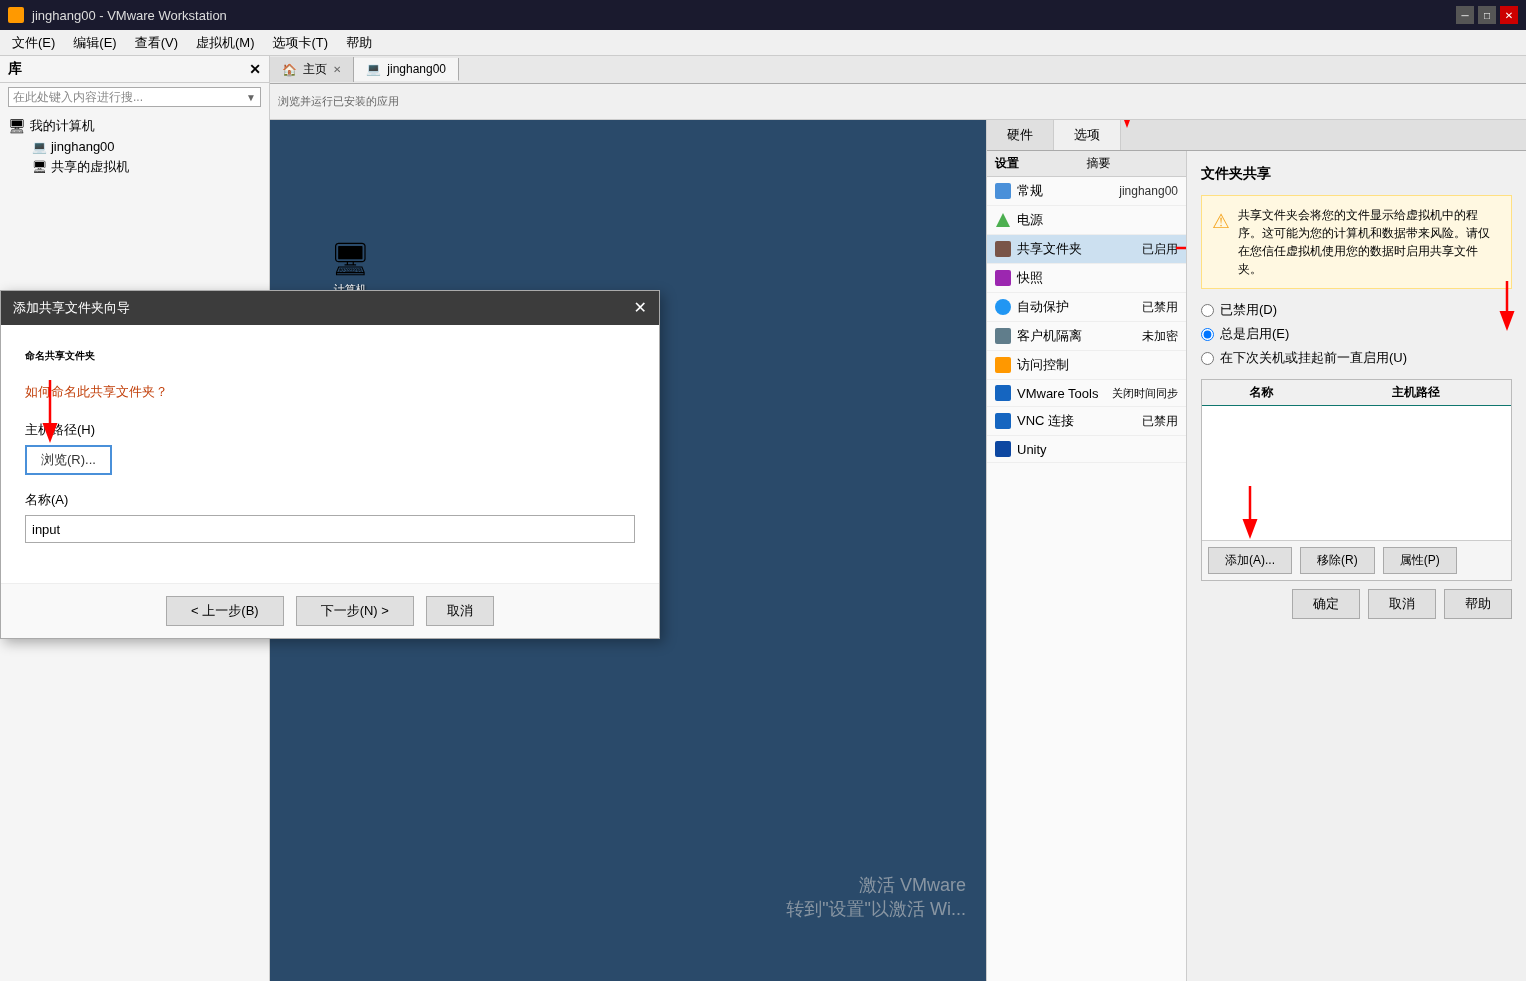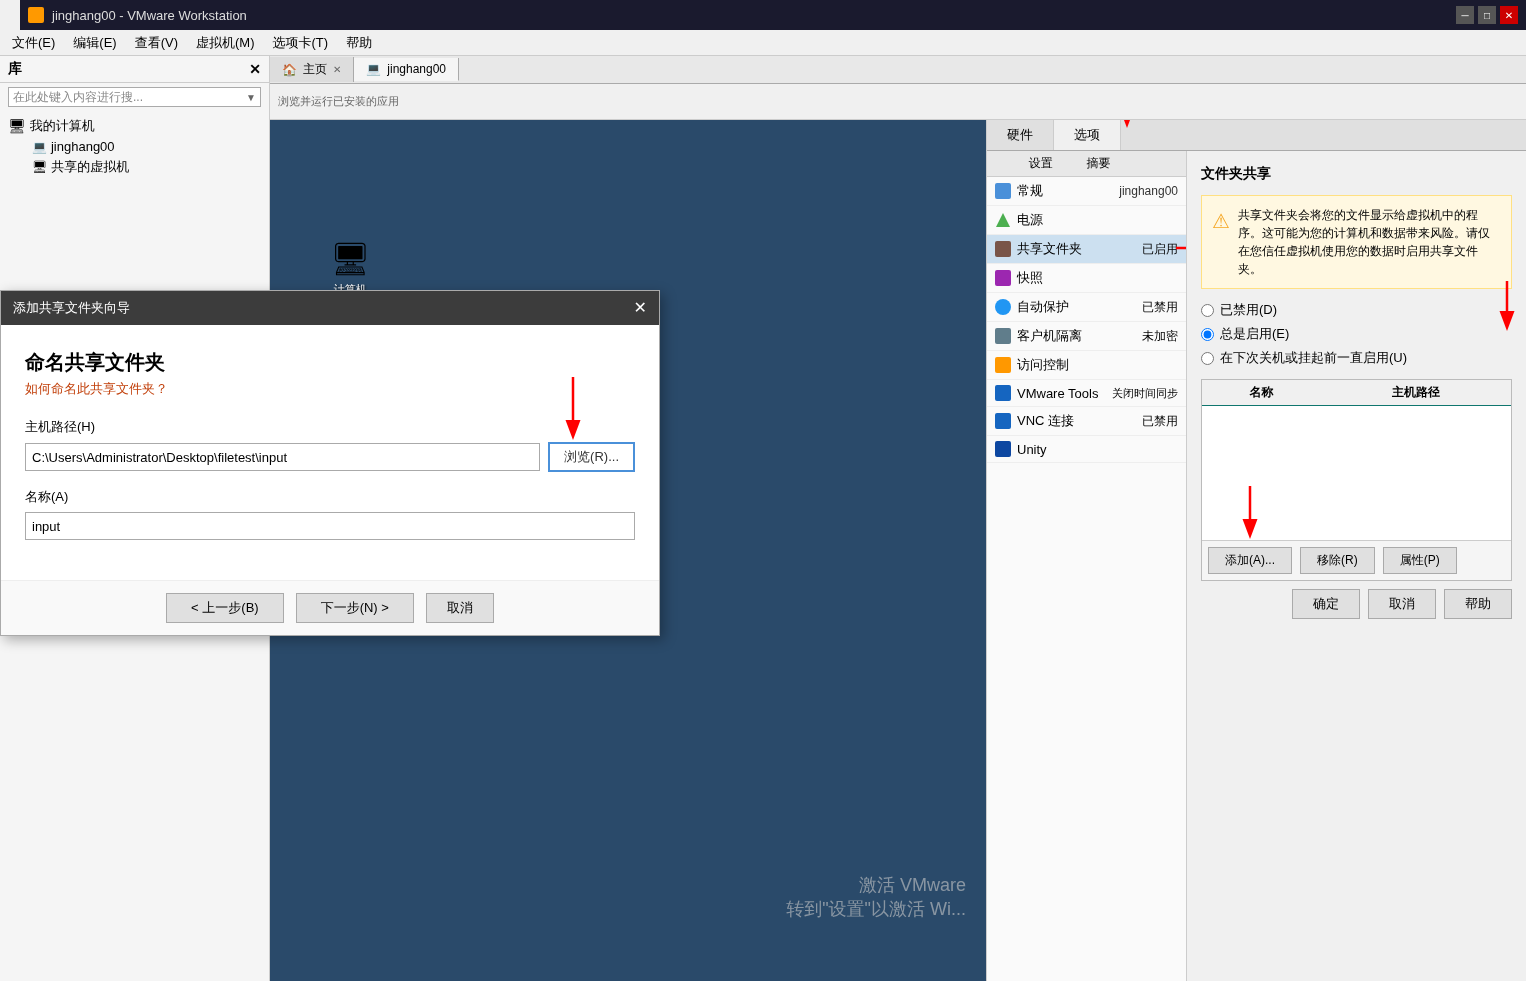--- a/index.html
+++ b/index.html
@@ -16,21 +16,20 @@
 
     
     .title-bar {
       background: #1a1a2e;
       color: white;
       height: 30px;
       display: flex;
       align-items: center;
       padding: 0 8px;
       gap: 8px;
-      margin-left: 20px;
     }
     .title-bar-icon {
       width: 16px; height: 16px;
       background: #f90;
       border-radius: 2px;
       display: inline-block;
     }
     .title-bar-text { font-size: 13px; color: #ddd; }
     .title-bar-controls { margin-left: auto; display: flex; gap: 4px; }
     .title-btn {
@@ -296,23 +295,23 @@
       border: none;
       color: white;
       cursor: pointer;
       font-size: 16px;
       line-height: 1;
     }
     .wizard-body {
       padding: 24px;
     }
     .wizard-heading {
-      font-size: 20px;
+      font-size: 10px;
       font-weight: bold;
-      margin-bottom: 4px;
+      margin-bottom: 20px;
     }
     .wizard-subheading {
       font-size: 13px;
       color: #c2410c;
       margin-bottom: 20px;
     }
     .wizard-field-label {
       font-size: 13px;
       margin-bottom: 6px;
     }
@@ -497,21 +496,21 @@
                   </marker>
                 </defs>
               <line x1="60" y1="0" x2="60" y2="28" stroke="red" stroke-width="2.5" marker-end="url(#ah1)"></line>
             </svg>
           </div>
 
           <div class="settings-content">
 
             <div class="vm-settings-list">
               <div style="display:flex; padding:4px 8px; background:#e8e8e8; border-bottom:1px solid #ccc;">
-                <span style="flex:1; font-size:12px; font-weight:normal;text-align:center;">设置</span>
+                <span style="flex:1; font-size:12px; font-weight:bold;">设置</span>
                 <span style="flex:1; font-size:12px; font-weight:normal;">摘要</span>
               </div>
 
               <div class="settings-list-item">
                 <span class="item-icon icon-general"></span>
                 <span style="flex:1;">常规</span>
                 <span style="font-size:12px;color:#333;">jinghang00</span>
               </div>
               <div class="settings-list-item">
                 <span class="item-icon" style="display:inline-block;width:16px;height:16px;">
@@ -651,21 +650,20 @@
     <div class="wizard-title-bar">
       <span class="wizard-title-text">添加共享文件夹向导</span>
       <button class="wizard-close-btn">✕</button>
     </div>
     <div class="wizard-body">
       <div class="wizard-heading">命名共享文件夹</div>
       <div class="wizard-subheading">如何命名此共享文件夹？</div>
 
       <div class="wizard-field-label">主机路径(H)</div>
       <div class="wizard-input-row">
-        <input type="text" class="wizard-input" style="font-size: 13px;" value="C:\Users\Administrator\Desktop\filetest\input">
 
         <div style="position:relative;">
           <svg style="position:absolute;top:-65px;left:5px;width:40px;height:70px;overflow:visible;">
             <defs>
                 <marker id="ah5" markerWidth="8" markerHeight="8" refX="6" refY="3" orient="auto">
                   <path d="M0,0 L0,6 L8,3 z" fill="red"></path>
                 </marker>
               </defs>
             <line x1="20" y1="0" x2="20" y2="58" stroke="red" stroke-width="2.5" marker-end="url(#ah5)"></line>
           </svg>

